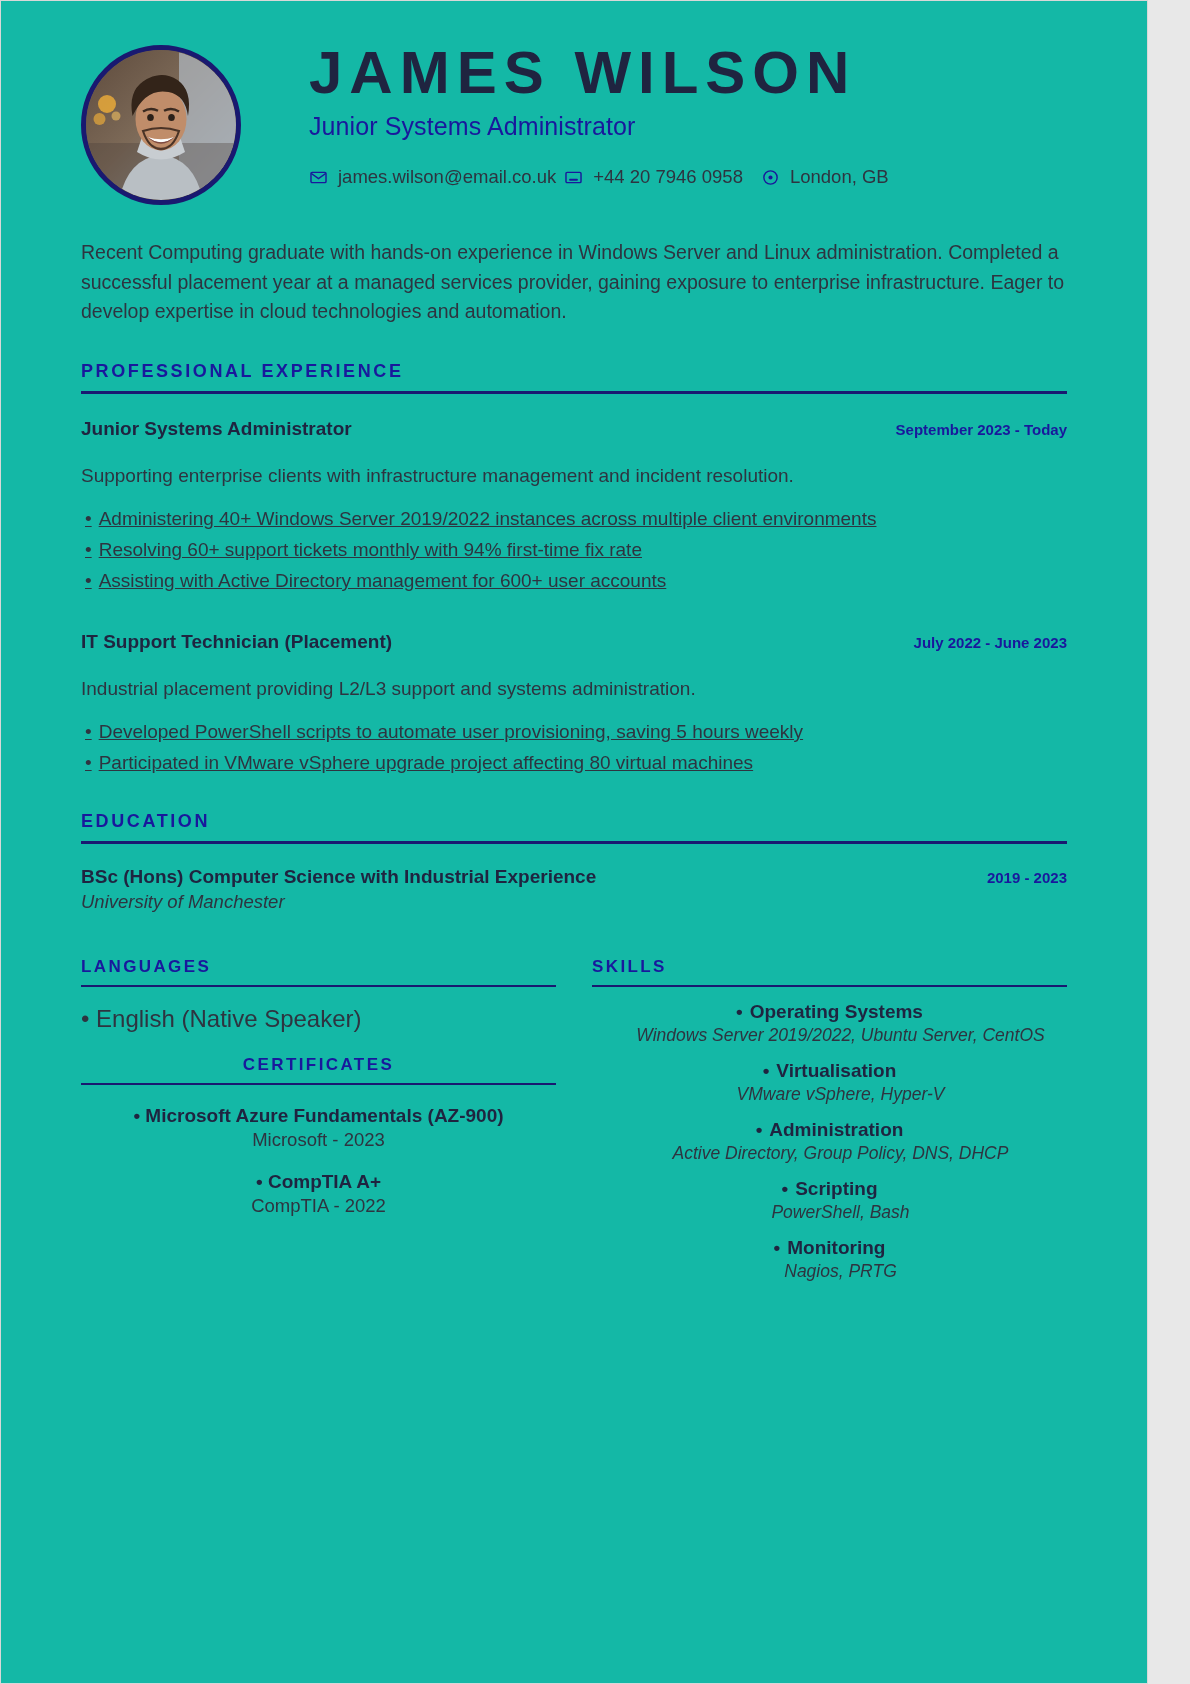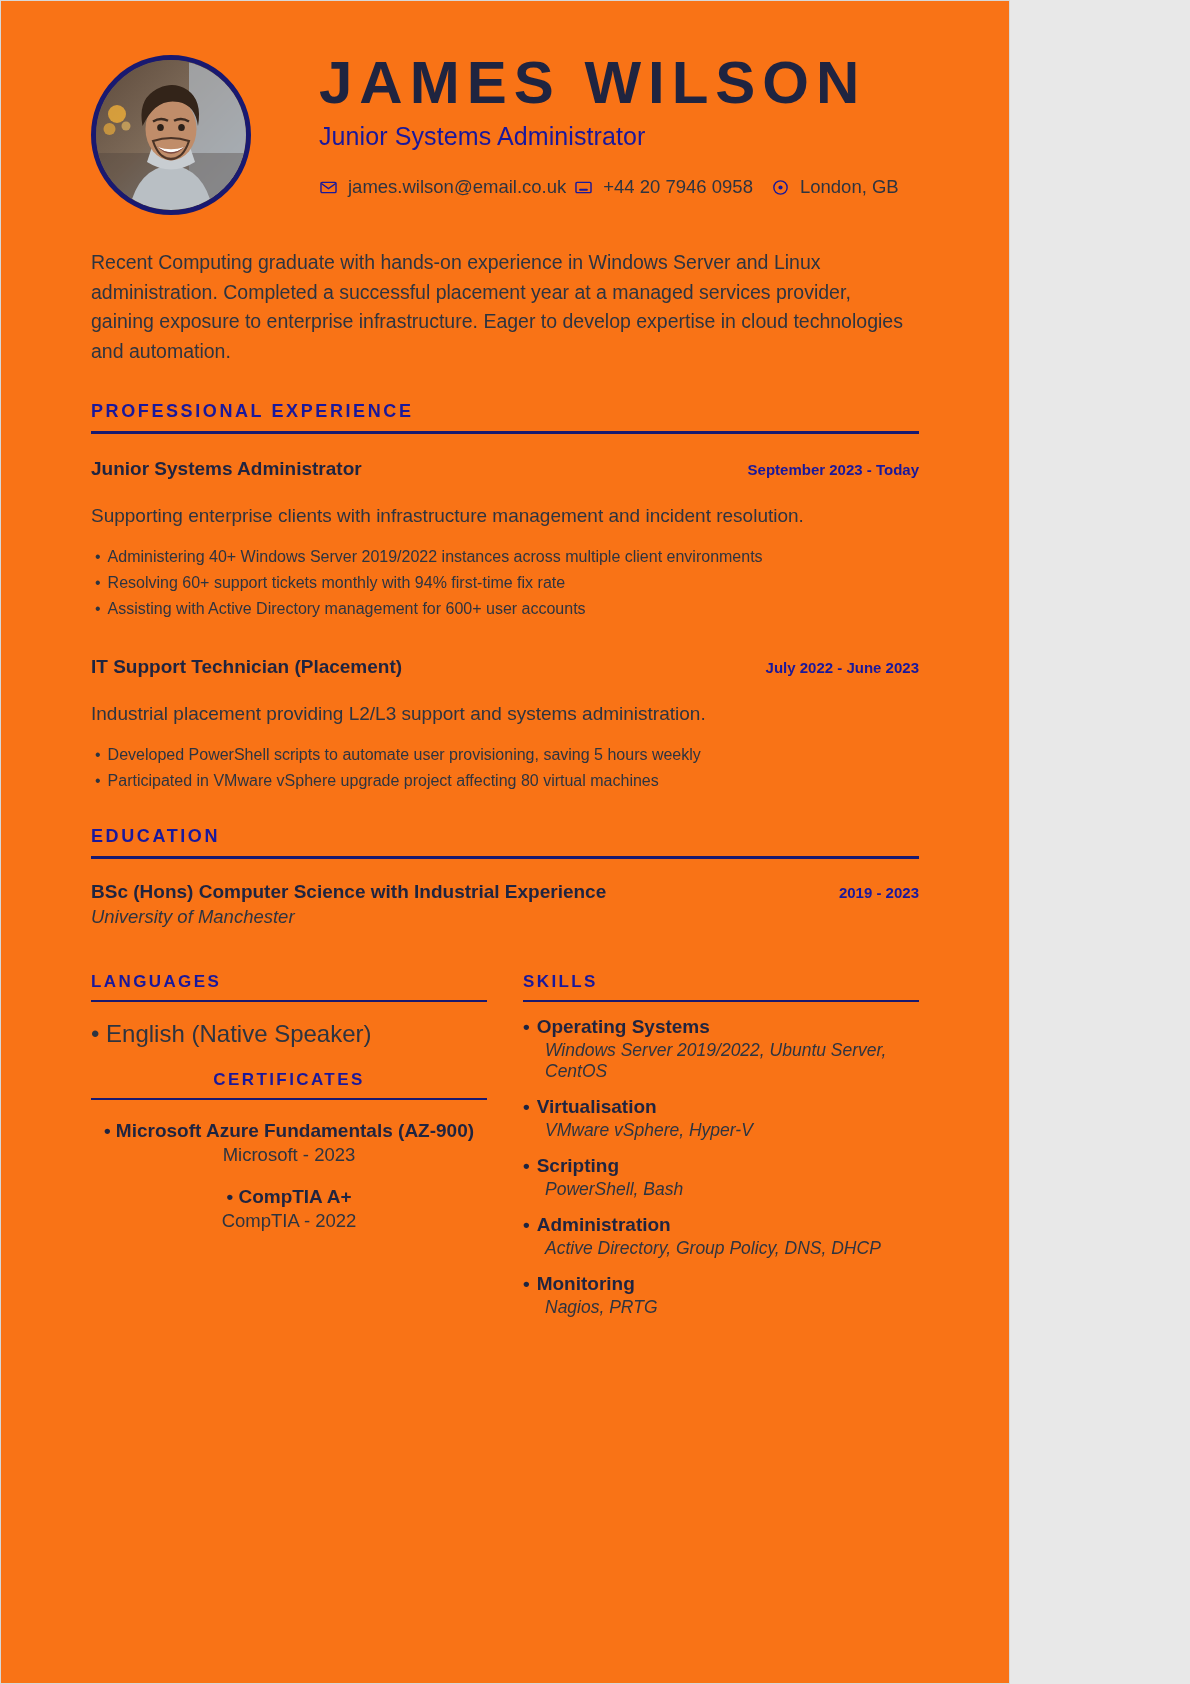--- a/index.html
+++ b/index.html
@@ -6,25 +6,25 @@
 
   html, body {
     width: 1190px;
     height: 1684px;
     background: #e8e8e8;
     font-family: "Liberation Sans", sans-serif;
   }
 
   .page {
     position: relative;
-    width: 1010px;
+    width: 1148px;
     height: 1684px;
-    background: #f97316;
+    background: #14b8a6;
     border: 1px solid #d8d8d8;
-    padding: 16px;
+    padding: 6px;
     overflow: hidden;
   }
 
   .inner {
     padding: 30px 74px 0 74px;
   }
 
   
   .header {
     display: flex;
@@ -143,24 +143,25 @@
   .entry-desc {
     margin-top: 22px;
     font-size: 19px;
     color: #2e3440;
     line-height: 1.5;
   }
 
   .bullets { margin-top: 14px; }
 
   .bullet {
-    font-size: 16px;
+    font-size: 19px;
     color: #2e3440;
     line-height: 1.62;
     padding-left: 4px;
+    text-decoration: underline;
   }
 
   .bullet .dot { margin-right: 7px; }
 
   
   .edu-entry { margin-top: 22px; }
 
   .edu-school {
     font-size: 18.5px;
     font-style: italic;
@@ -205,21 +206,21 @@
     font-weight: bold;
     color: #1f2440;
   }
 
   .cert-sub {
     font-size: 18.5px;
     color: #2e3440;
     margin-top: 2px;
   }
 
-  .skill-block { margin-top: 14px; }
+  .skill-block { margin-top: 14px; text-align: center; }
   .skill-block:first-of-type { margin-top: 18px; }
 
   .skill-name {
     font-size: 19px;
     font-weight: bold;
     color: #1f2440;
   }
 
   .skill-name .dot { margin-right: 7px; }
 
@@ -392,27 +393,27 @@
           <div class="skill-name"><span class="dot">•</span><span>Operating Systems</span></div>
           <div class="skill-detail">Windows Server 2019/2022, Ubuntu Server, CentOS</div>
         </div>
 
         <div class="skill-block">
           <div class="skill-name"><span class="dot">•</span><span>Virtualisation</span></div>
           <div class="skill-detail">VMware vSphere, Hyper-V</div>
         </div>
 
         <div class="skill-block">
+          <div class="skill-name"><span class="dot">•</span><span>Administration</span></div>
+          <div class="skill-detail">Active Directory, Group Policy, DNS, DHCP</div>
+        </div>
+
+        <div class="skill-block">
           <div class="skill-name"><span class="dot">•</span><span>Scripting</span></div>
           <div class="skill-detail">PowerShell, Bash</div>
-        </div>
-
-        <div class="skill-block">
-          <div class="skill-name"><span class="dot">•</span><span>Administration</span></div>
-          <div class="skill-detail">Active Directory, Group Policy, DNS, DHCP</div>
         </div>
 
         <div class="skill-block">
           <div class="skill-name"><span class="dot">•</span><span>Monitoring</span></div>
           <div class="skill-detail">Nagios, PRTG</div>
         </div>
 
       </div>
     </div>
 

